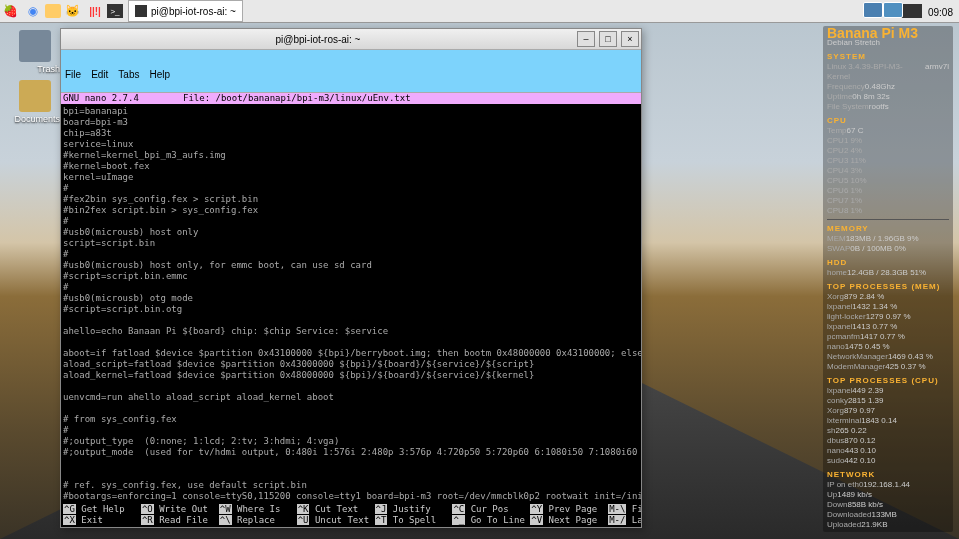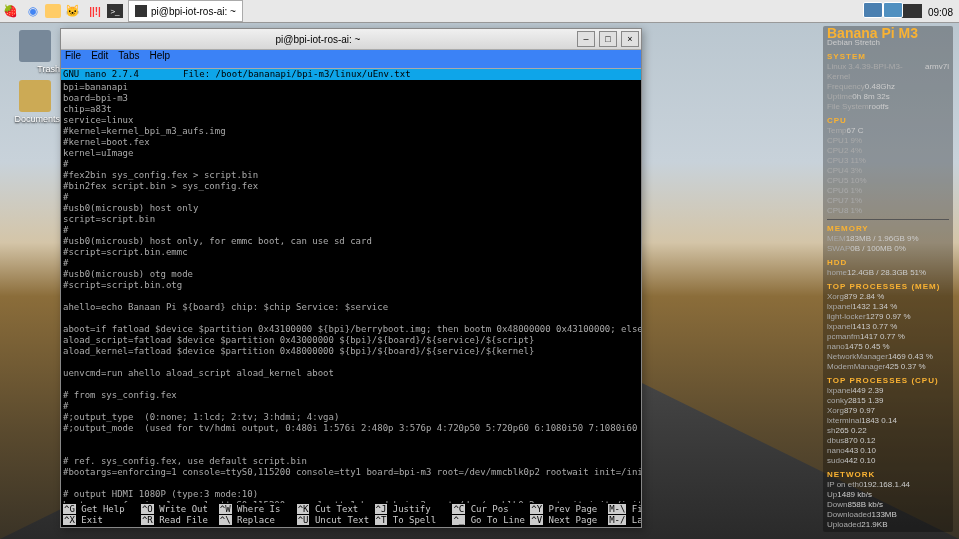--- a/index.html
+++ b/index.html
@@ -12,24 +12,24 @@
 .tb-app.active{background:#fff}
 .tb-right{margin-left:auto;display:flex;align-items:flex-end;padding-right:6px}
 .battery{width:20px;height:12px;border:1px solid #333;background:#333;margin-right:6px}
 .clock{font-size:10px}
 .desktop-icon{position:absolute;width:50px;text-align:right;color:#fff;text-shadow:0 1px 2px #000;font-size:9px;cursor:pointer}
 .desktop-icon .ico{width:32px;height:32px;margin:0 auto 2px;background:#6ab0e8;border-radius:3px}
 .window{position:absolute;left:60px;top:28px;width:580px;height:498px;background:#fff;border:1px solid #888;box-shadow:2px 2px 8px rgba(0,0,0,.3);display:flex;flex-direction:column}
 .titlebar{height:20px;background:linear-gradient(#f0f0f0,#d8d8d8);display:flex;align-items:center;border-bottom:1px solid #aaa;font-size:10px}
 .titlebar .title{flex:1;text-align:center}
 .titlebar .wbtn{width:16px;height:14px;margin:0 2px;border:1px solid #888;background:#e0e0e0;font-size:9px;display:flex;align-items:center;justify-content:center;cursor:pointer}
-.menubar{height:18px;display:flex;align-items:flex-start;padding:0 4px;border-bottom:1px solid #aaa;font-size:10px;background:#3b82f6}
+.menubar{height:18px;display:flex;align-items:flex-end;padding:12px 4px;border-bottom:1px solid #aaa;font-size:10px;background:#7dd3fc}
 .menubar span{margin-right:10px;cursor:pointer}
 .terminal{flex:1;background:#000;color:#ccc;font-family:monospace;font-size:9px;line-height:11px;overflow:hidden;position:relative;padding:0}
-.term-hdr{background:#0ea5e9;color:#000;display:flex;font-size:9px;padding:0 2px}
+.term-hdr{background:#f0abfc;color:#000;display:flex;font-size:9px;padding:0 2px}
 .term-body{padding:2px;white-space:pre;color:#aaa}
 .term-footer{position:absolute;bottom:0;left:0;right:0;background:#000;color:#ccc;font-size:9px;white-space:pre;padding:1px 2px;line-height:11px}
 .term-footer .inv{background:#ccc;color:#000;padding:0 1px}
 .conky{position:absolute;right:6px;top:26px;width:130px;color:#fff;font-size:8px;line-height:10px;font-family:sans-serif}
 .conky .hdr{color:#f9b233;font-weight:bold;margin-top:4px;letter-spacing:1px;text-transform:uppercase}
 .conky .title{color:#f9b233;font-size:14px;font-weight:bold}
 .conky .sub{color:#ccc;font-size:8px}
 .conky .row{display:flex;justify-content:flex-start;color:#ccc}
 .conky .row span:first-child{color:#aaa}
 .conky .bar{height:1px;background:#555;margin:3px 0}

